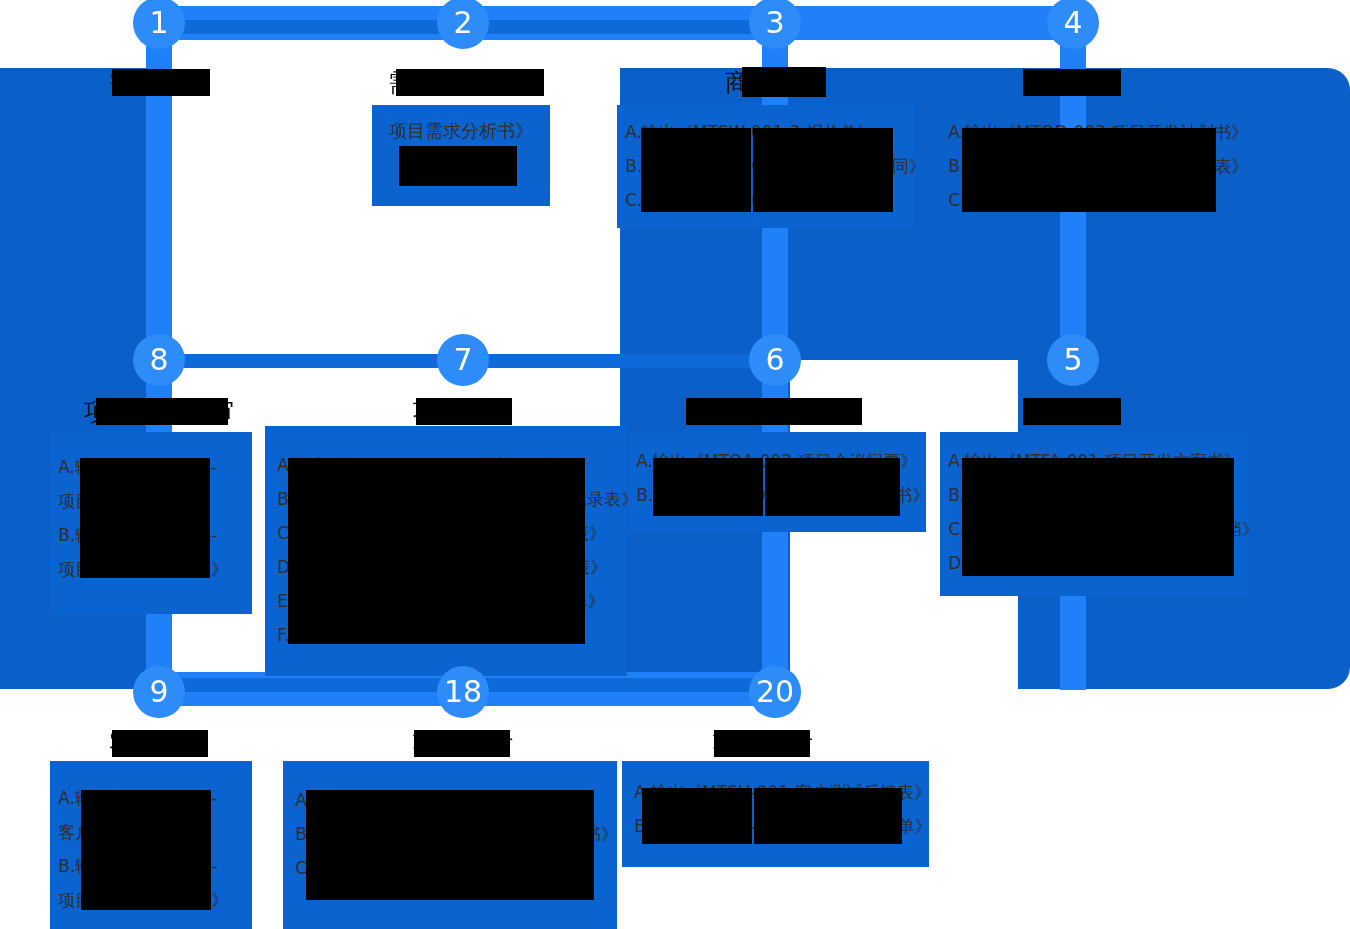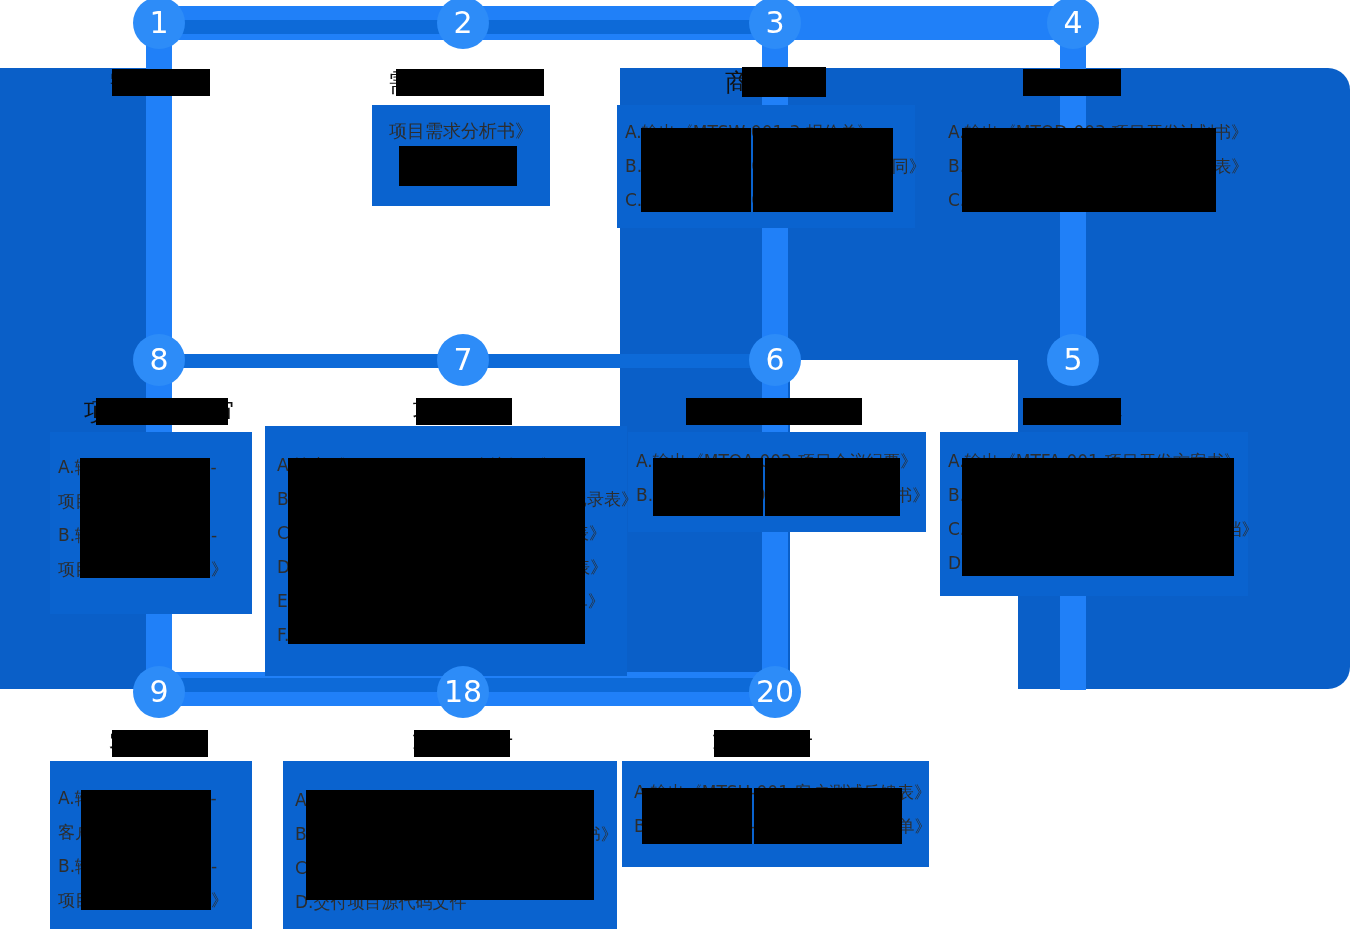--- a/index.html
+++ b/index.html
@@ -176,21 +176,20 @@
     <div class="line">A.输出《MTYS-001-</div>
     <div class="line">客户测试反馈表》</div>
     <div class="line">B.输出《MTYS-002-</div>
     <div class="line">项目问题整改计划表》</div>
   </div>
 
   <div class="card" style="left:283px;top:761px;width:322px;height:168px;padding:22px 0 0 12px;">
     <div class="line">A.输出《MTJF-001-项目使用说明书》</div>
     <div class="line">B.输出《MTJF-002-常见问题自查说明书》</div>
     <div class="line">C.输出《MTJF-003-项目交付确认书》</div>
-    <div class="line">D.交付项目源代码文件</div>
   </div>
 
   <div class="card" style="left:622px;top:761px;width:295px;height:92px;padding:14px 0 0 12px;">
     <div class="line">A.输出《MTSH-001-客户测试反馈表》</div>
     <div class="line">B.输出《MTSH-002-客户售后派工单》</div>
   </div>
 
   <div class="redact" style="left:112px;top:69px;width:98px;height:27px;"></div>
   <div class="redact" style="left:396px;top:69px;width:148px;height:27px;"></div>
   <div class="redact" style="left:742px;top:67px;width:84px;height:30px;"></div>

